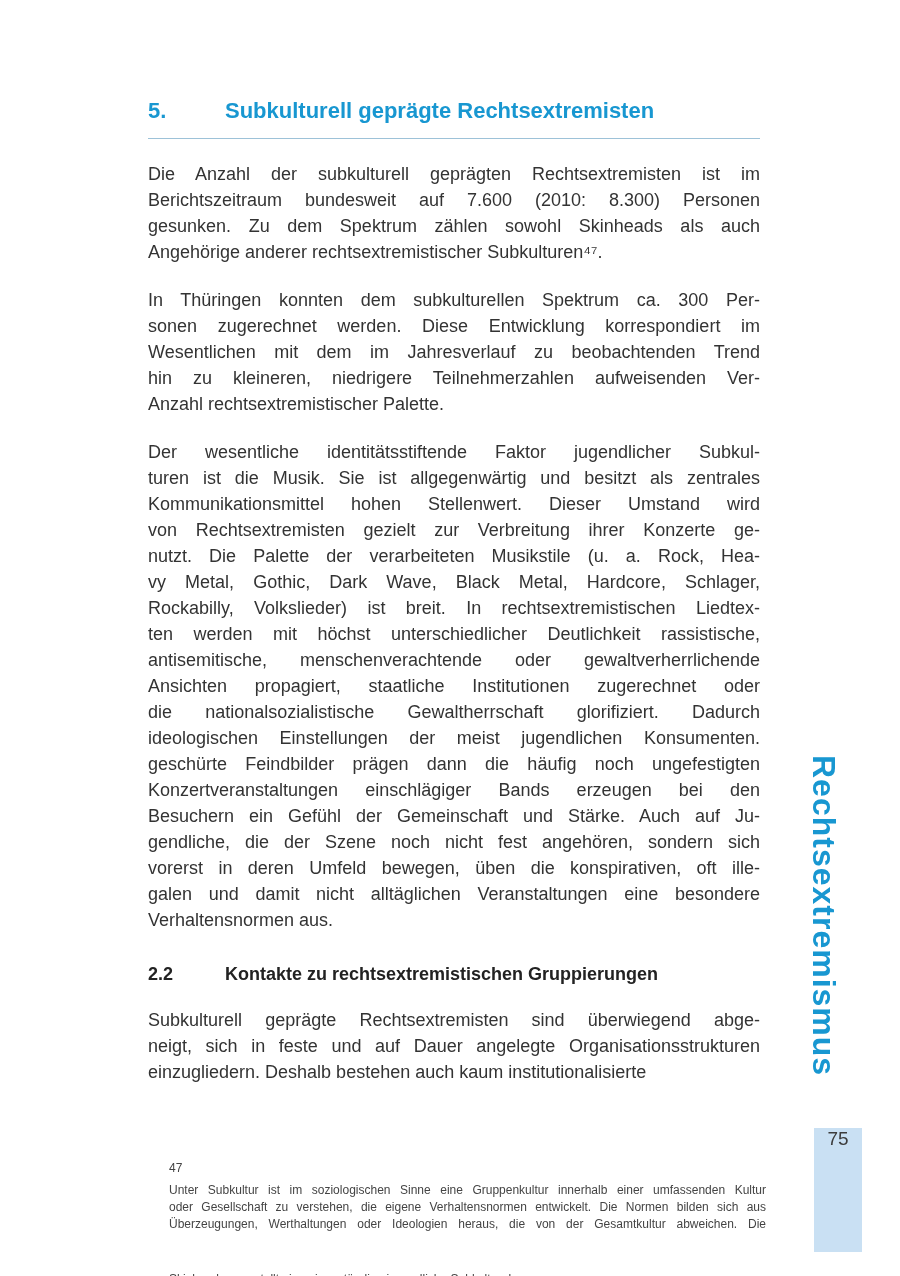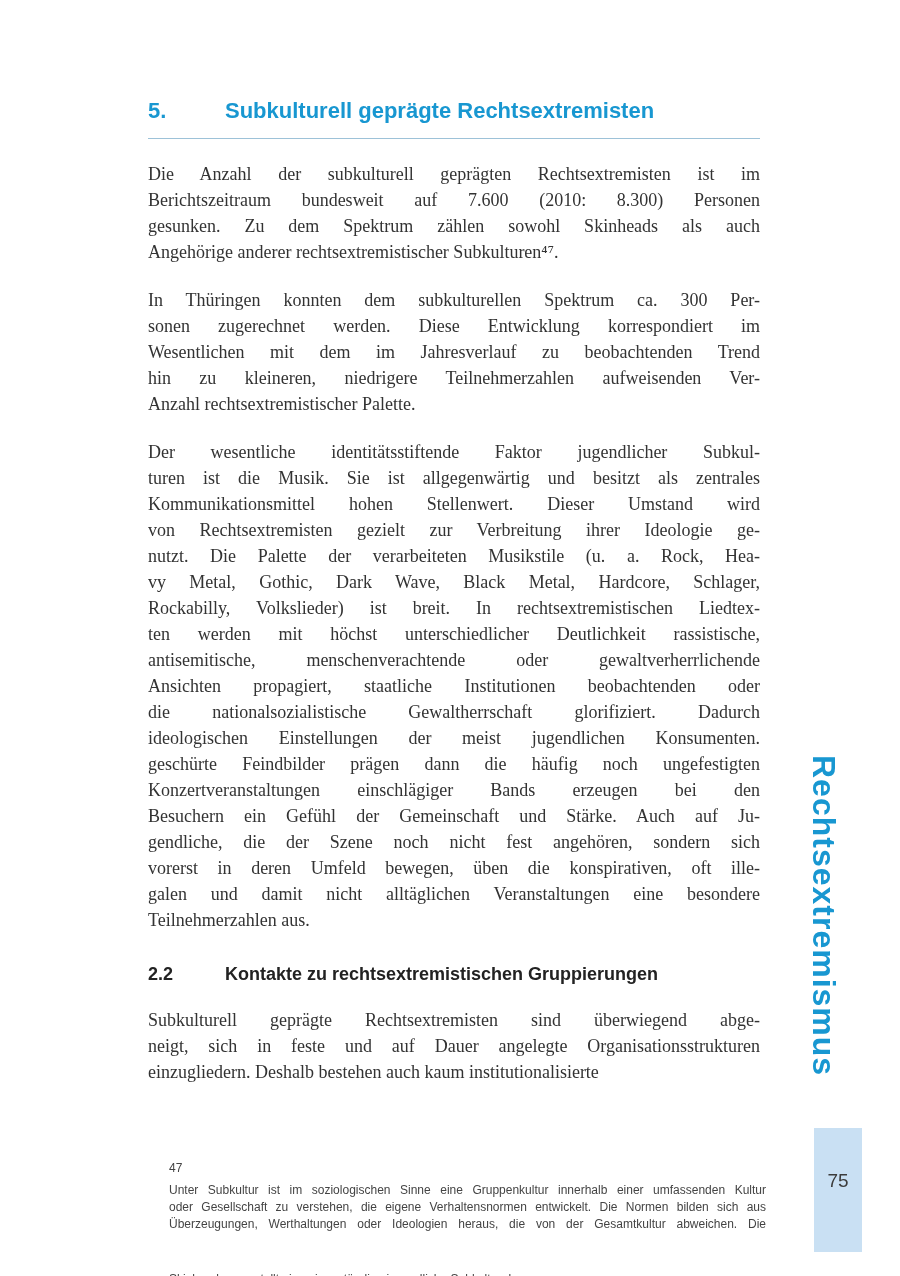--- a/index.html
+++ b/index.html
@@ -33,21 +33,20 @@
     margin-top: 14px;
   }
   .paragraph {
     margin-top: 22px;
     font-size: 18px;
     line-height: 26px;
   }
   .paragraph .line {
     text-align: justify;
     text-align-last: justify;
-    font-family: Liberation Serif, serif;
   }
   .paragraph .line.last-line { text-align-last: left; }
   .subsection-heading {
     display: flex;
     margin-top: 30px;
     font-size: 18px;
     font-weight: bold;
     color: #222222;
     line-height: 22px;
   }
@@ -82,21 +81,21 @@
     white-space: nowrap;
   }
   .page-tab {
     position: absolute;
     right: 38px;
     top: 1128px;
     width: 48px;
     height: 124px;
     background: #c9e0f3;
     display: flex;
-    align-items: center;
+    align-items: flex-start;
     justify-content: center;
     padding-bottom: 18px;
   }
   .page-number {
     font-size: 19px;
     color: #3c3c3c;
   }
 </style>
 </head>
 <body>
@@ -120,36 +119,36 @@
         <div class="line">In Thüringen konnten dem subkulturellen Spektrum ca. 300 Per-</div>
         <div class="line">sonen zugerechnet werden. Diese Entwicklung korrespondiert im</div>
         <div class="line">Wesentlichen mit dem im Jahresverlauf zu beobachtenden Trend</div>
         <div class="line">hin zu kleineren, niedrigere Teilnehmerzahlen aufweisenden Ver-</div>
         <div class="line last-line">Anzahl rechtsextremistischer Palette.</div>
       </div>
     <div class="paragraph">
         <div class="line">Der wesentliche identitätsstiftende Faktor jugendlicher Subkul-</div>
         <div class="line">turen ist die Musik. Sie ist allgegenwärtig und besitzt als zentrales</div>
         <div class="line">Kommunikationsmittel hohen Stellenwert. Dieser Umstand wird</div>
-        <div class="line">von Rechtsextremisten gezielt zur Verbreitung ihrer Ideologie ge-</div>
+        <div class="line">von Rechtsextremisten gezielt zur Verbreitung ihrer Konzerte ge-</div>
         <div class="line">nutzt. Die Palette der verarbeiteten Musikstile (u. a. Rock, Hea-</div>
         <div class="line">vy Metal, Gothic, Dark Wave, Black Metal, Hardcore, Schlager,</div>
         <div class="line">Rockabilly, Volkslieder) ist breit. In rechtsextremistischen Liedtex-</div>
         <div class="line">ten werden mit höchst unterschiedlicher Deutlichkeit rassistische,</div>
         <div class="line">antisemitische, menschenverachtende oder gewaltverherrlichende</div>
-        <div class="line">Ansichten propagiert, staatliche Institutionen beobachtenden oder</div>
+        <div class="line">Ansichten propagiert, staatliche Institutionen zugerechnet oder</div>
         <div class="line">die nationalsozialistische Gewaltherrschaft glorifiziert. Dadurch</div>
         <div class="line">ideologischen Einstellungen der meist jugendlichen Konsumenten.</div>
         <div class="line">geschürte Feindbilder prägen dann die häufig noch ungefestigten</div>
         <div class="line">Konzertveranstaltungen einschlägiger Bands erzeugen bei den</div>
         <div class="line">Besuchern ein Gefühl der Gemeinschaft und Stärke. Auch auf Ju-</div>
         <div class="line">gendliche, die der Szene noch nicht fest angehören, sondern sich</div>
         <div class="line">vorerst in deren Umfeld bewegen, üben die konspirativen, oft ille-</div>
         <div class="line">galen und damit nicht alltäglichen Veranstaltungen eine besondere</div>
-        <div class="line last-line">Teilnehmerzahlen aus.</div>
+        <div class="line last-line">Verhaltensnormen aus.</div>
       </div>
 
     <h2 class="subsection-heading">
       <span class="subsec-num">2.2</span>
       <span class="subsec-title">Kontakte zu rechtsextremistischen Gruppierungen</span>
     </h2>
 
     <div class="paragraph">
         <div class="line">Subkulturell geprägte Rechtsextremisten sind überwiegend abge-</div>
         <div class="line">neigt, sich in feste und auf Dauer angelegte Organisationsstrukturen</div>

